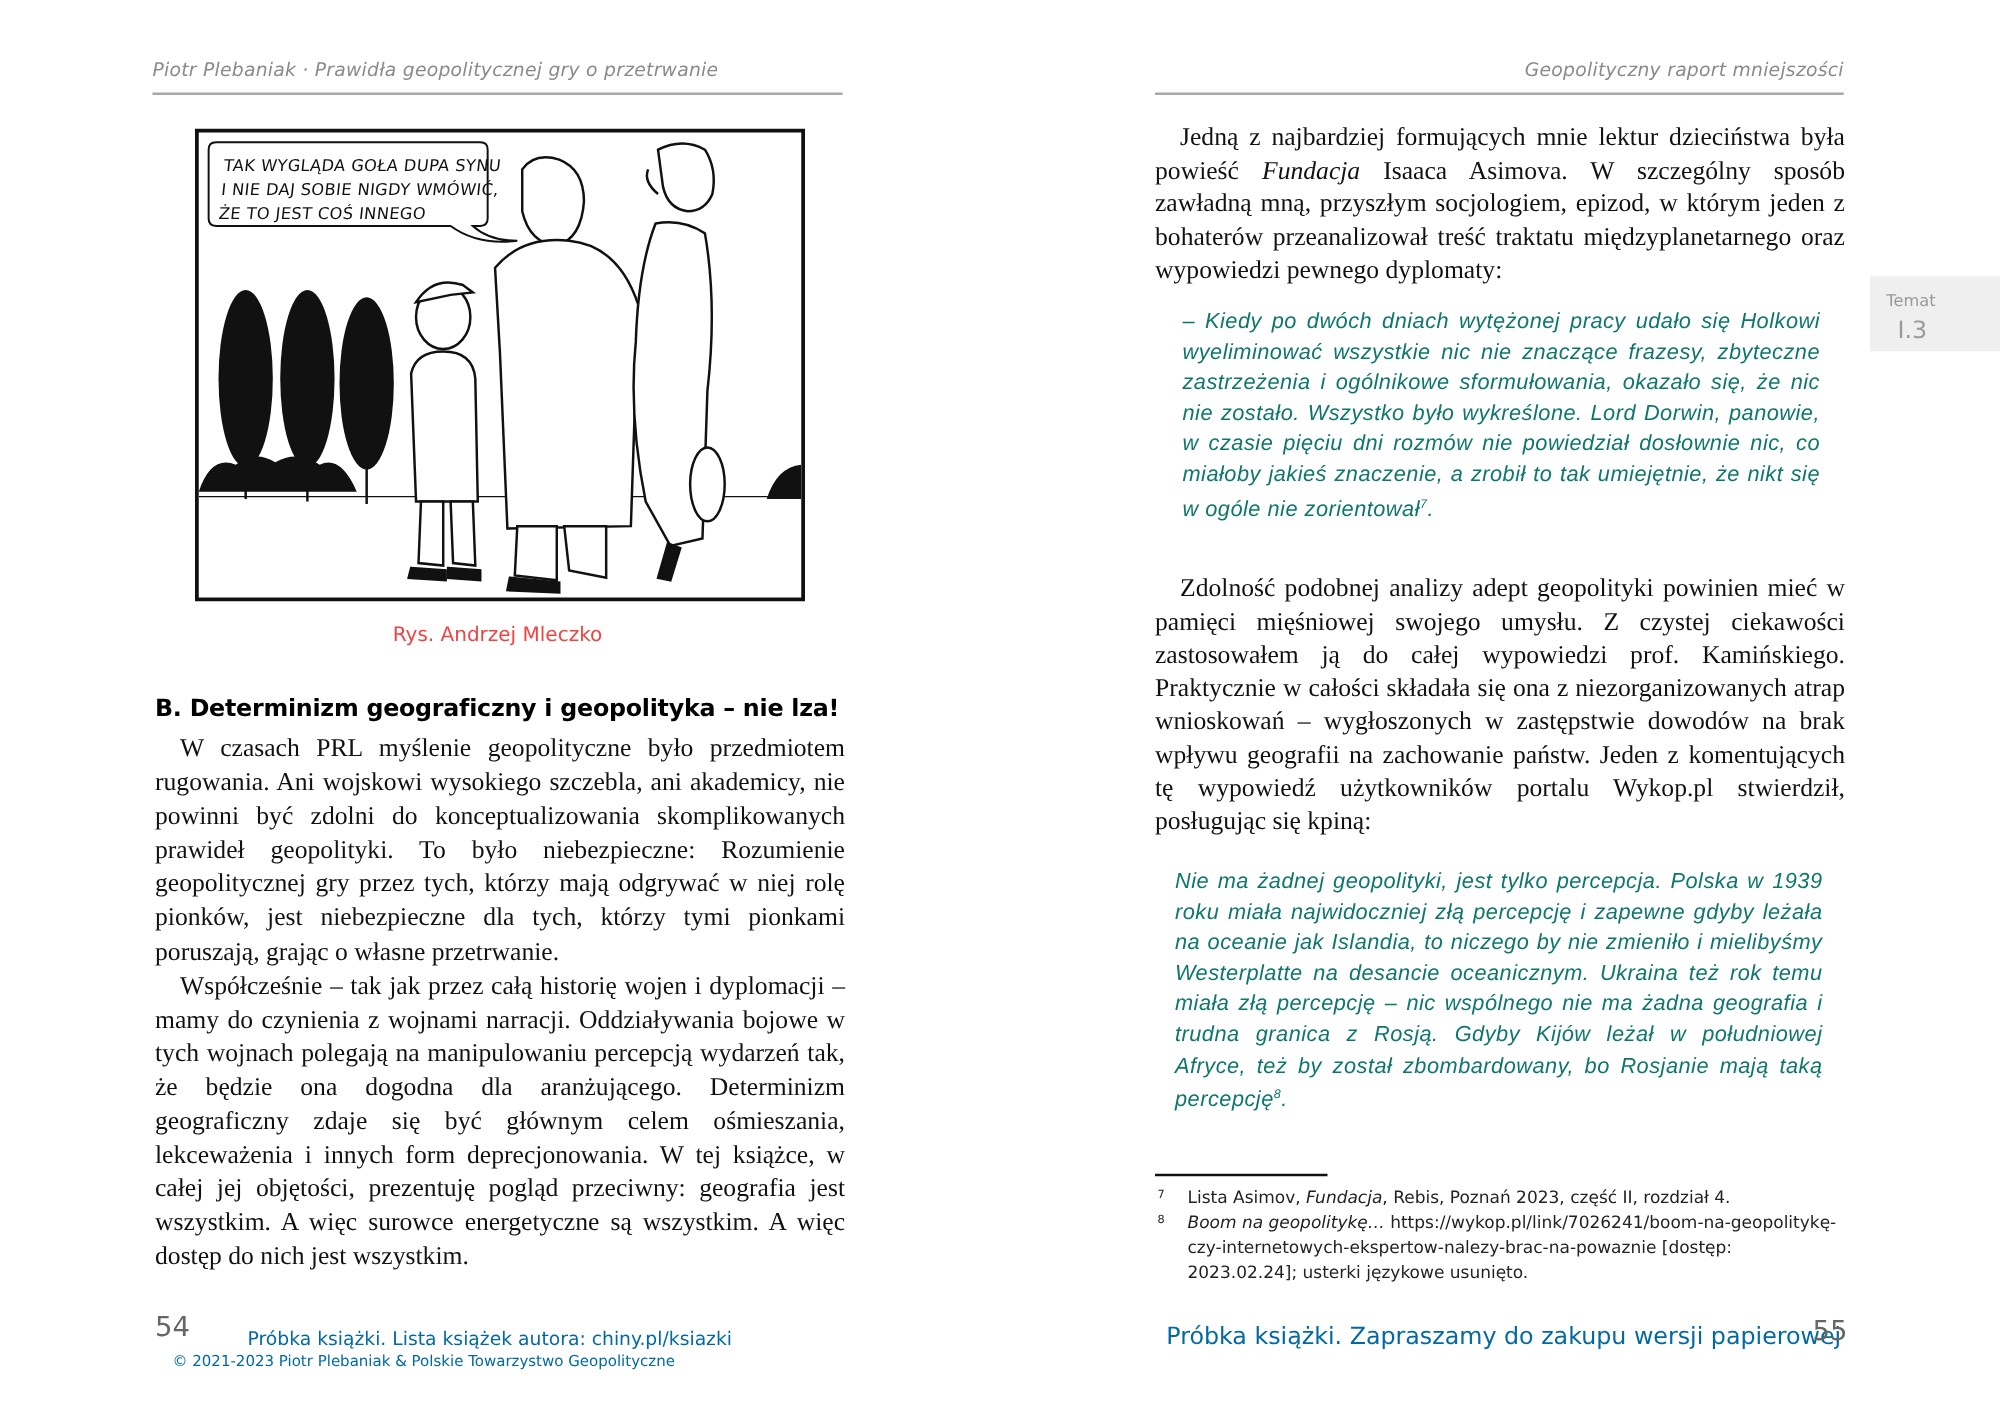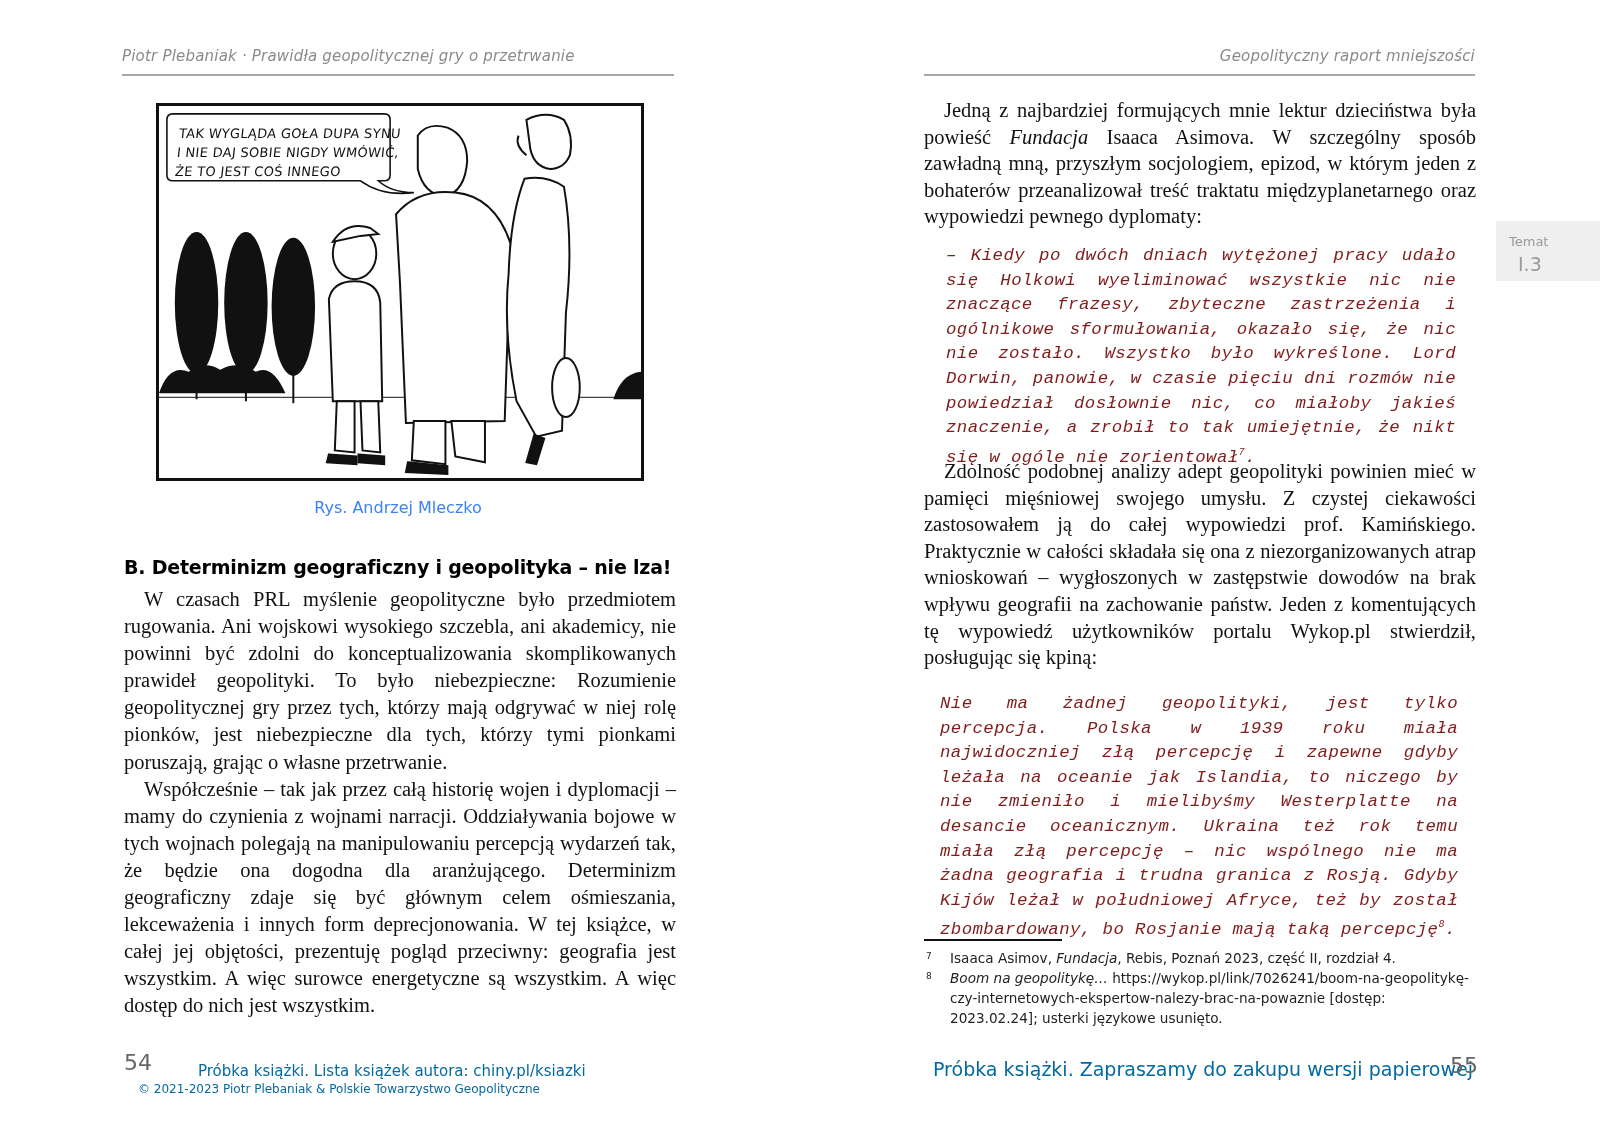--- a/index.html
+++ b/index.html
@@ -11,21 +11,21 @@
   
   #head-left { left: 122px; }
   #rule-left { left: 122px; width: 552px; }
   #head-right { right: 125px; }
   #rule-right { left: 924px; width: 551px; }
 
   .cartoon { position: absolute; left: 156px; top: 103px; width: 488px; height: 378px; border: 3px solid #111; box-sizing: border-box; background: #fff; overflow: hidden; }
   .cartoon svg { position: absolute; left: 0; top: 0; width: 100%; height: 100%; }
   .bubble-text { position: absolute; left: 18px; top: 18px; width: 225px; font-family: "DejaVu Sans", sans-serif; font-size: 13px; line-height: 19px; color: #111; letter-spacing: 0.3px; white-space: pre-line; transform: skewX(-6deg); }
 
-  .caption { position: absolute; left: 122px; width: 552px; top: 498px; text-align: center; font-family: "DejaVu Sans", sans-serif; font-size: 16px; color: #3b82f6; }
+  .caption { position: absolute; left: 122px; width: 552px; top: 498px; text-align: center; font-family: "DejaVu Sans", sans-serif; font-size: 16px; color: #ef4444; }
 
   .section-heading { position: absolute; left: 124px; top: 556px; font-family: "DejaVu Sans", sans-serif; font-weight: bold; font-size: 19px; color: #000000; letter-spacing: -0.2px; }
 
   .body-left { position: absolute; left: 124px; top: 586px; width: 552px; font-size: 20.5px; line-height: 27.1px; text-align: justify; }
   .body-left p { margin: 0; text-indent: 20px; }
 
   .page-num { position: absolute; font-family: "DejaVu Sans", sans-serif; font-size: 22px; color: #666; }
   #page-num-left { left: 124px; top: 1050px; }
   #page-num-right { left: 1450px; top: 1053px; }
 
@@ -34,21 +34,21 @@
   #wm-left-2 { left: 138px; top: 1082px; font-size: 12px; }
   #wm-right-1 { left: 933px; top: 1058px; font-size: 19px; }
   #wm-right-2 { left: 958px; top: 1139px; font-size: 14px; font-style: italic; }
 
   
   .body-right { position: absolute; left: 924px; width: 552px; font-size: 20.5px; line-height: 26.6px; text-align: justify; }
   .body-right p { margin: 0; text-indent: 20px; }
   #right-para-1 { top: 97px; }
   #right-para-2 { top: 458px; }
 
-  .quote { position: absolute; font-family: Liberation Mono, monospace; font-style: italic; font-size: 17.4px; line-height: 24.6px; color: #7f1d1d; text-align: justify; letter-spacing: 0.4px; }
+  .quote { position: absolute; font-family: Liberation Sans, sans-serif; font-style: italic; font-size: 17.4px; line-height: 24.6px; color: #0f766e; text-align: justify; letter-spacing: 0.4px; }
   #quote-1 { left: 946px; top: 244px; width: 510px; }
   #quote-2 { left: 940px; top: 692px; width: 518px; }
   .quote sup { font-size: 10px; }
 
   .fn-rule { position: absolute; left: 924px; top: 939px; width: 138px; height: 2px; background: #111; }
   .footnotes { position: absolute; left: 924px; top: 948px; width: 552px; font-family: "DejaVu Sans", sans-serif; font-size: 13.6px; line-height: 20px; color: #222; }
   .fn { position: relative; padding-left: 26px; }
   .fn .fn-mark { position: absolute; left: 2px; top: -2px; font-size: 9px; }
   .fn .fn-em { font-style: italic; }
 
@@ -139,21 +139,21 @@
 
 <div class="body-right" id="right-para-2">
   <p>Zdolność podobnej analizy adept geopolityki powinien mieć w pamięci mięśniowej swojego umysłu. Z czystej ciekawości zastosowałem ją do całej wypowiedzi prof. Kamińskiego. Praktycznie w całości składała się ona z niezorganizowanych atrap wnioskowań – wygłoszonych w zastępstwie dowodów na brak wpływu geografii na zachowanie państw. Jeden z komentujących tę wypowiedź użytkowników portalu Wykop.pl stwierdził, posługując się kpiną:</p>
 </div>
 
 <div class="quote" id="quote-2"><span>Nie ma żadnej geopolityki, jest tylko percepcja. Polska w 1939 roku miała najwidoczniej złą percepcję i zapewne gdyby leżała na oceanie jak Islandia, to niczego by nie zmieniło i mielibyśmy Westerplatte na desancie oceanicznym. Ukraina też rok temu miała złą percepcję – nic wspólnego nie ma żadna geografia i trudna granica z Rosją. Gdyby Kijów leżał w południowej Afryce, też by został zbombardowany, bo Rosjanie mają taką percepcję</span><sup>8</sup><span>.</span></div>
 
 <div class="fn-rule"></div>
 <div class="footnotes">
   <div class="fn">
-    <span class="fn-mark">7</span><span>Isaaca Asimov, </span><span class="fn-em">Fundacja</span><span>, Rebis, Poznań 2023, część II, rozdział 4.</span>
+    <span class="fn-mark">7</span><span>Lista Asimov, </span><span class="fn-em">Fundacja</span><span>, Rebis, Poznań 2023, część II, rozdział 4.</span>
   </div>
   <div class="fn">
     <span class="fn-mark">8</span><span class="fn-em">Boom na geopolitykę…</span><span> https://wykop.pl/link/7026241/boom-na-geopolitykę-czy-internetowych-ekspertow-nalezy-brac-na-powaznie [dostęp: 2023.02.24]; usterki językowe usunięto.</span>
   </div>
 </div>
 
 <div class="watermark" id="wm-right-1">Próbka książki. Zapraszamy do zakupu wersji papierowej</div>
 <div class="watermark" id="wm-right-2">Wersja e-book: zawsze jako dodatek do wersji papierowej.</div>
 <div class="page-num" id="page-num-right">55</div>
 

